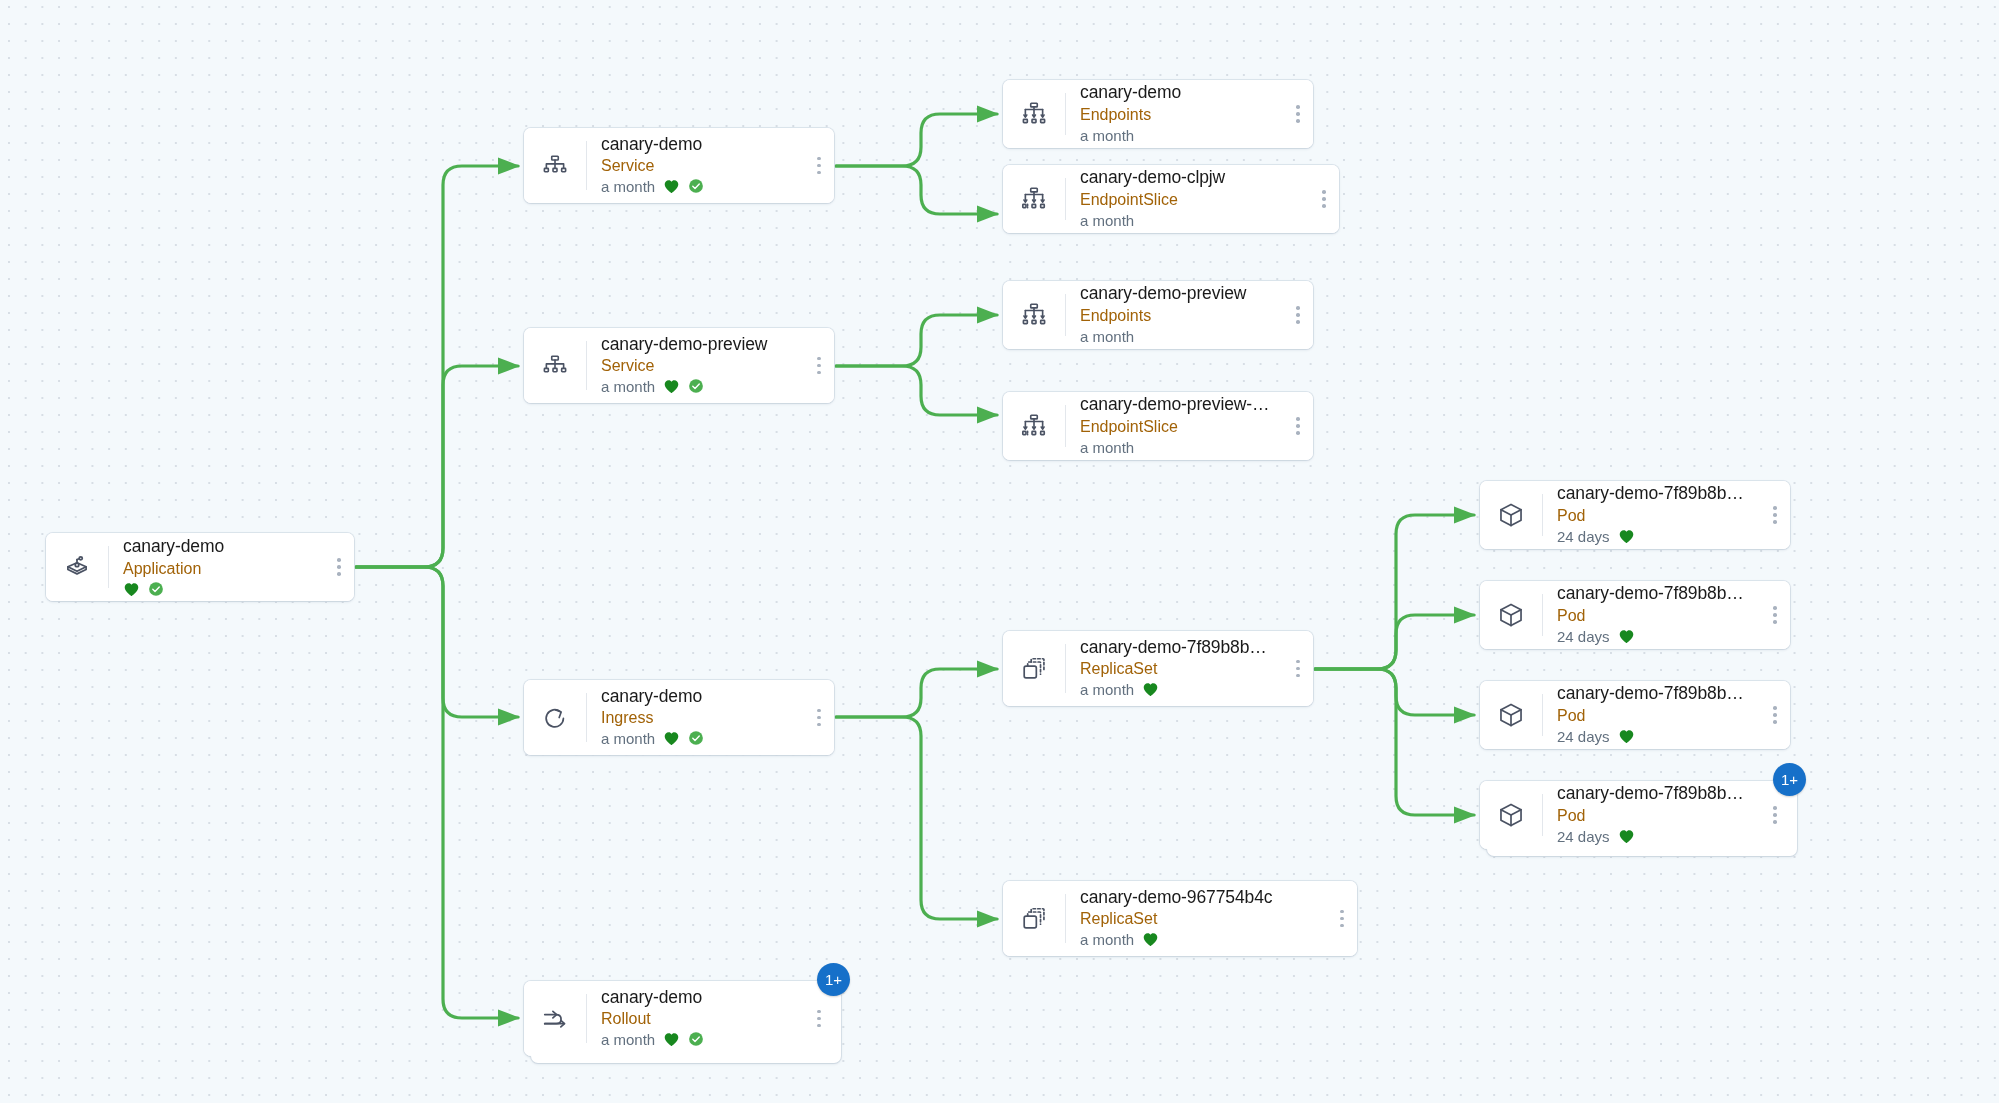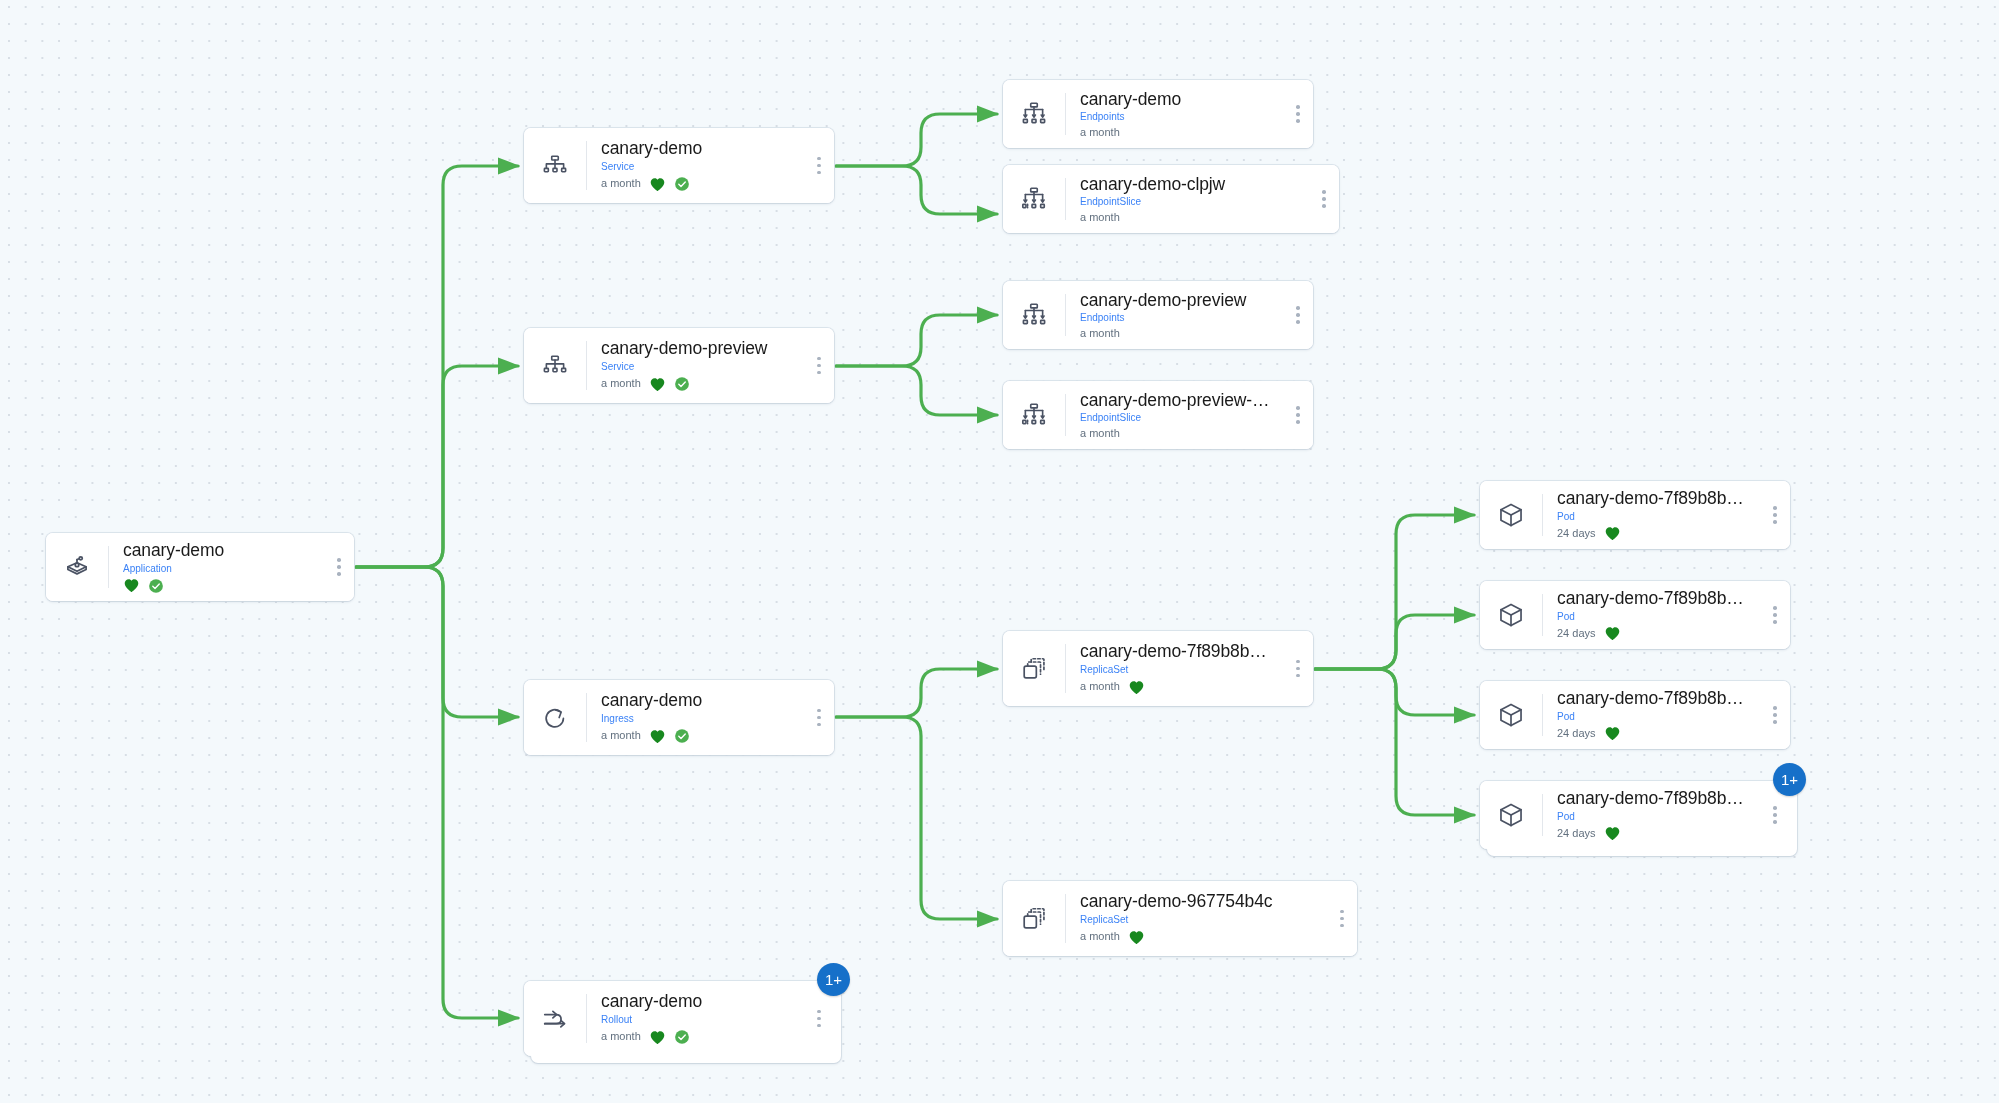--- a/index.html
+++ b/index.html
@@ -85,29 +85,29 @@
   .node-title {
     font-size: 17.5px;
     color: #1a1a1a;
     line-height: 1.18;
     white-space: nowrap;
     overflow: hidden;
     text-overflow: ellipsis;
     letter-spacing: -0.1px;
   }
   .node-kind {
-    font-size: 10px;
-    color: #3b82f6;
+    font-size: 16px;
+    color: #a16207;
     line-height: 1.25;
   }
   .node-meta {
     display: flex;
-    align-items: center;
+    align-items: flex-start;
     gap: 8px;
-    font-size: 11px;
+    font-size: 15px;
     color: #62707f;
     line-height: 1.25;
   }
   .node-age { color: #62707f; }
   .icon-health, .icon-sync { display: inline-flex; align-items: center; }
   .node-menu {
     width: 30px;
     min-width: 30px;
     display: flex;
     flex-direction: column;
@@ -455,21 +455,21 @@
               <span class="node-age">a month</span>
             </div>
           </div>
           <div class="node-menu">
             <i></i>
             <i></i>
             <i></i>
           </div>
         </div>
       </div>
-      <div class="node" style="left: 1003px; top: 381px; width: 310px; height: 68px;">
+      <div class="node" style="left: 1003px; top: 392px; width: 310px; height: 68px;">
         <div class="node-inner">
           <div class="node-icon">
 <svg width="28" height="28" viewBox="0 0 24 24" fill="none" stroke="currentColor" stroke-width="1.4" stroke-linecap="round" stroke-linejoin="round">
   <rect x="9.2" y="2.8" width="5.6" height="3.1" rx="0.6"></rect>
   <path d="M12 5.9 L12 8.1"></path>
   <path d="M4.6 8.1 L19.4 8.1"></path>
   <path d="M4.6 8.1 L4.6 14.4 M12 8.1 L12 14.4 M19.4 8.1 L19.4 14.4"></path>
   <path d="M3.4 12.9 L4.6 14.7 L5.8 12.9"></path>
   <path d="M10.8 12.9 L12 14.7 L13.2 12.9"></path>
   <path d="M18.2 12.9 L19.4 14.7 L20.6 12.9"></path>

